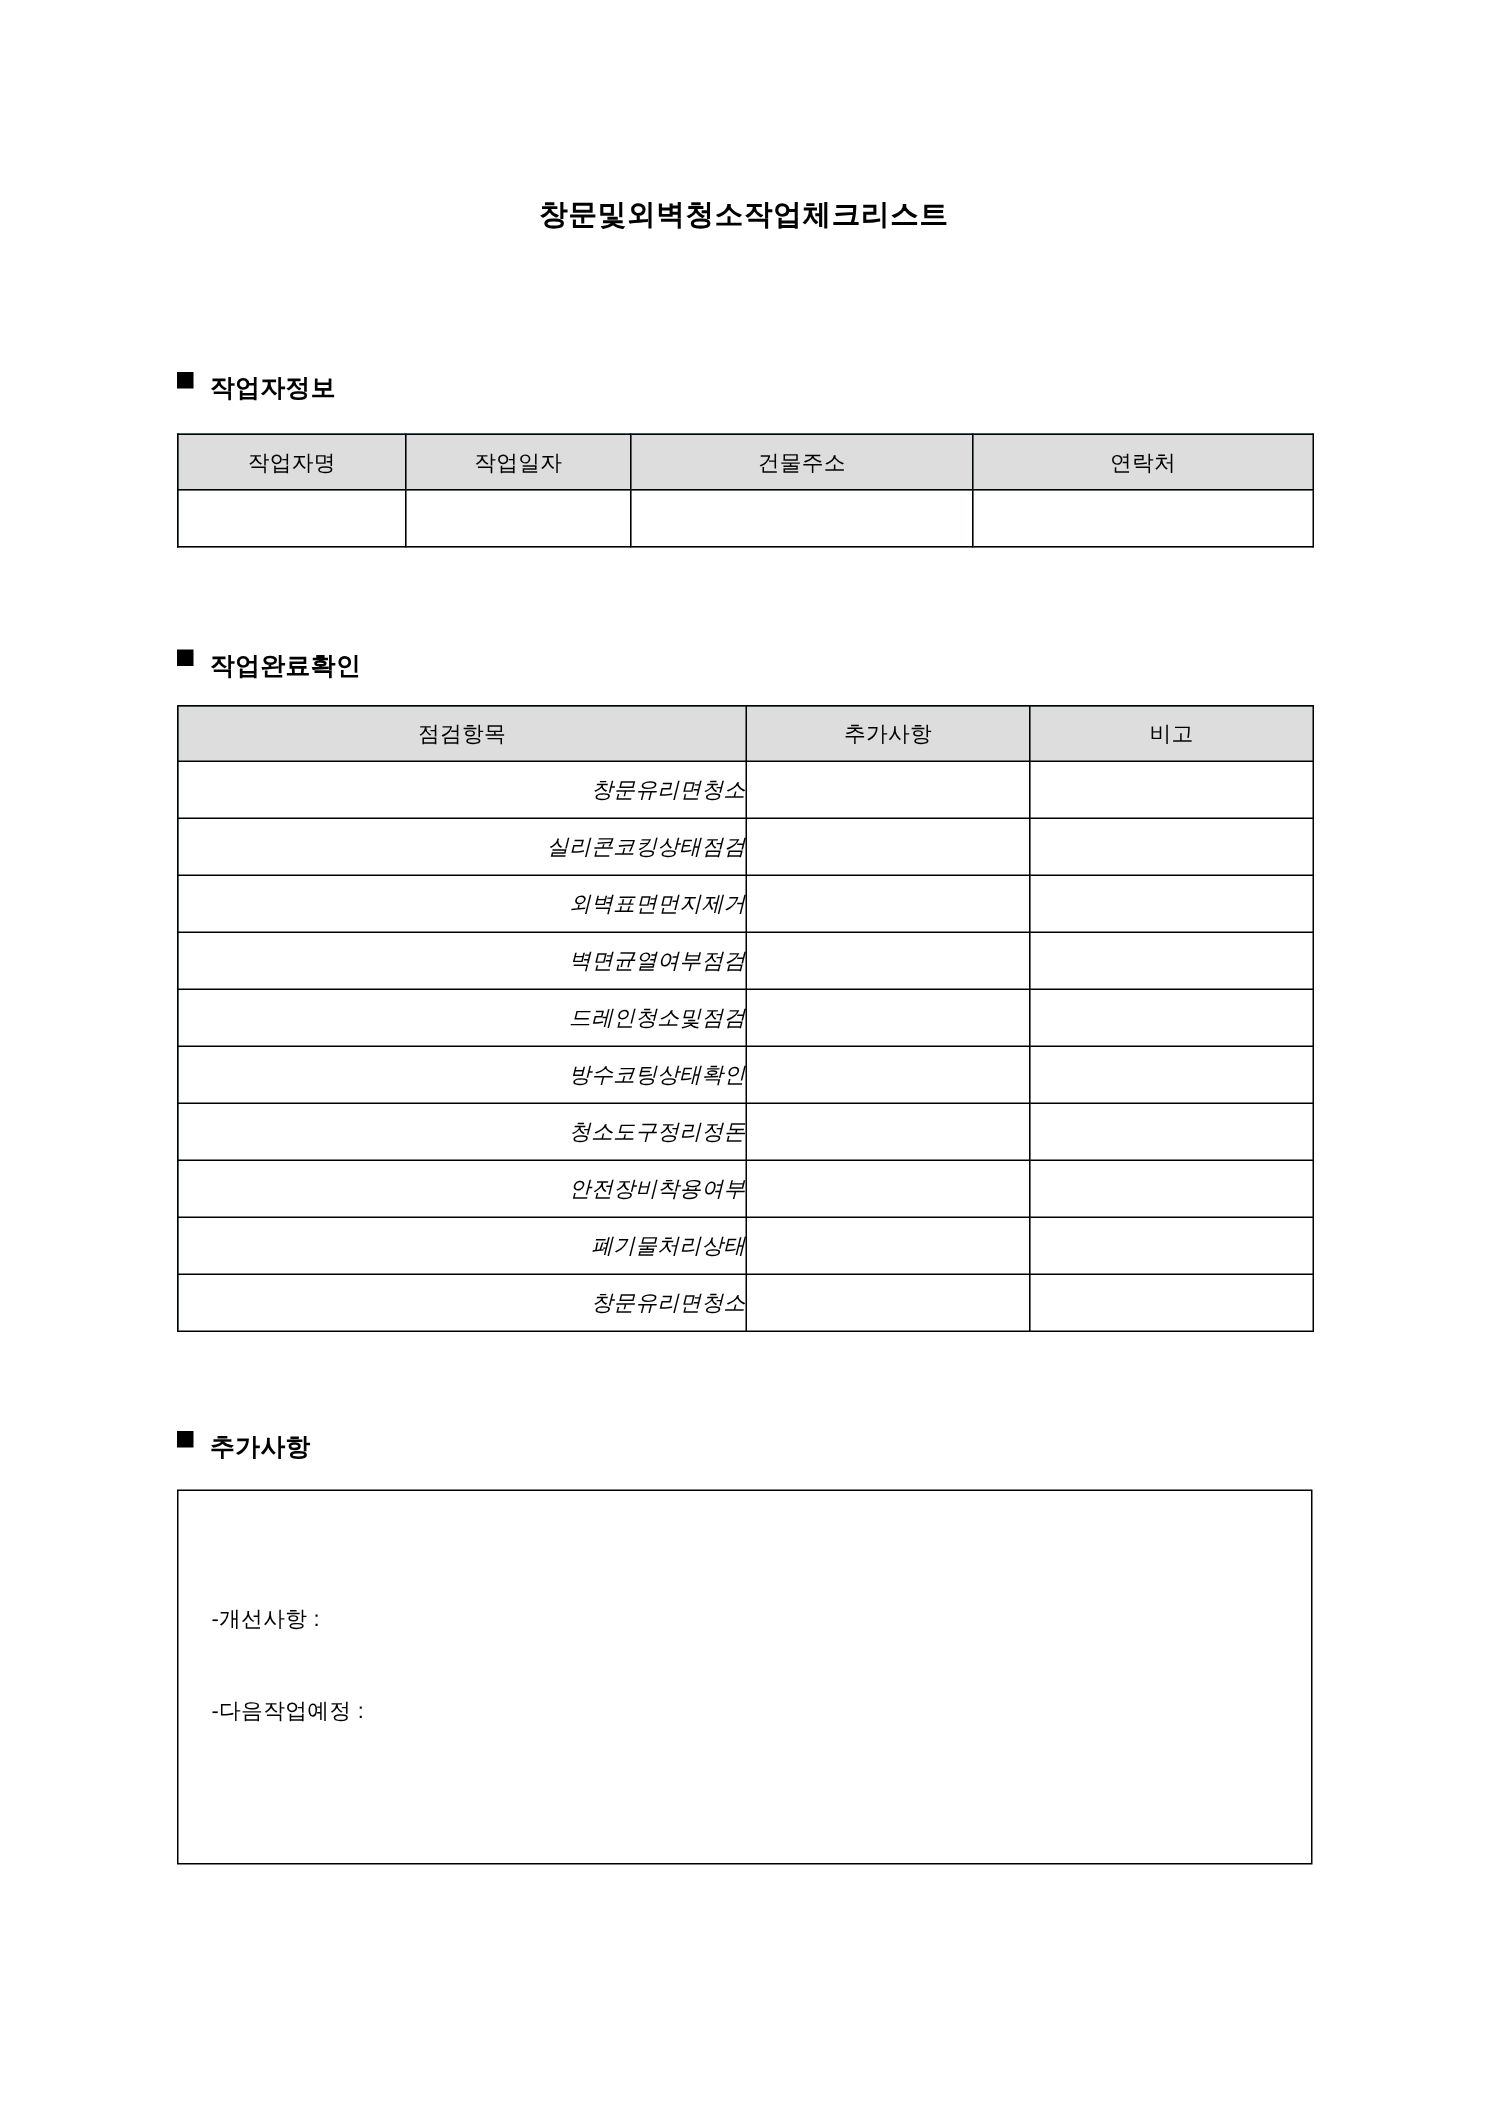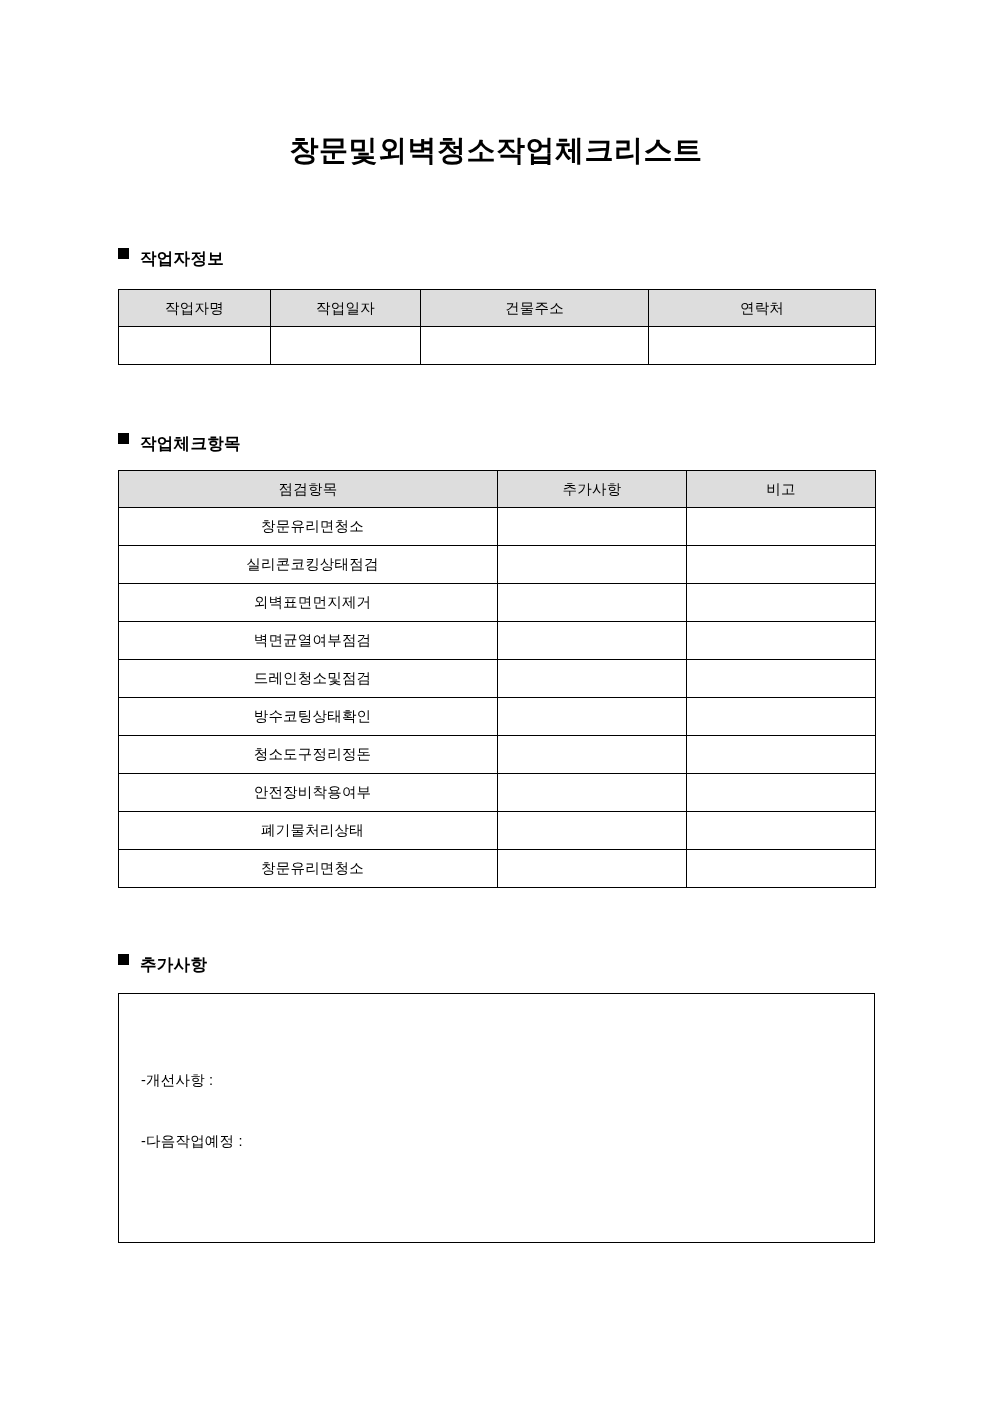--- a/index.html
+++ b/index.html
@@ -23,21 +23,21 @@
     box-sizing: border-box;
   }
 
   
   .doc-title {
     position: absolute;
     left: 0;
     top: 133px;
     width: 992px;
     text-align: center;
-    font-size: 29px;
+    font-size: 19px;
     font-weight: bold;
     letter-spacing: 0.5px;
     line-height: 1.2;
   }
 
   
   .section-heading {
     position: absolute;
     left: 118px;
     display: flex;
@@ -102,22 +102,23 @@
   
   #check-table {
     left: 118px;
     top: 470px;
     width: 757px;
   }
   #check-table col.c1 { width: 379px; }
   #check-table col.c2 { width: 189px; }
   #check-table col.c3 { width: 189px; }
   #check-table td.item-cell {
-    text-align: center;
+    text-align: right;
     padding-left: 9px;
+    font-style: italic;
   }
 
   
   #notes-box {
     position: absolute;
     left: 118px;
     top: 993px;
     width: 757px;
     height: 250px;
     border: 1.6px solid #000000;
@@ -165,21 +166,21 @@
         <td></td>
         <td></td>
         <td></td>
         <td></td>
       </tr>
     </tbody>
   </table>
 
   <div class="section-heading" id="heading-check">
     <span class="bullet"></span>
-    <span>작업체크항목</span>
+    <span>작업완료확인</span>
   </div>
 
   <table class="doc-table" id="check-table">
     <colgroup>
       <col class="c1">
         <col class="c2">
         <col class="c3">
     </colgroup>
     <thead>
       <tr>

